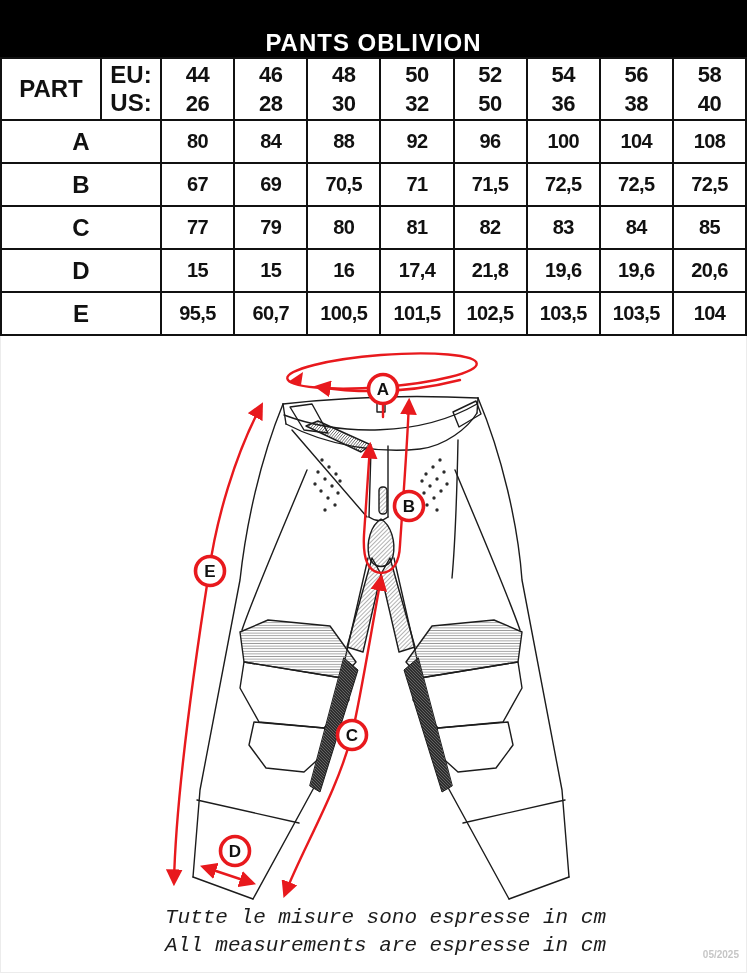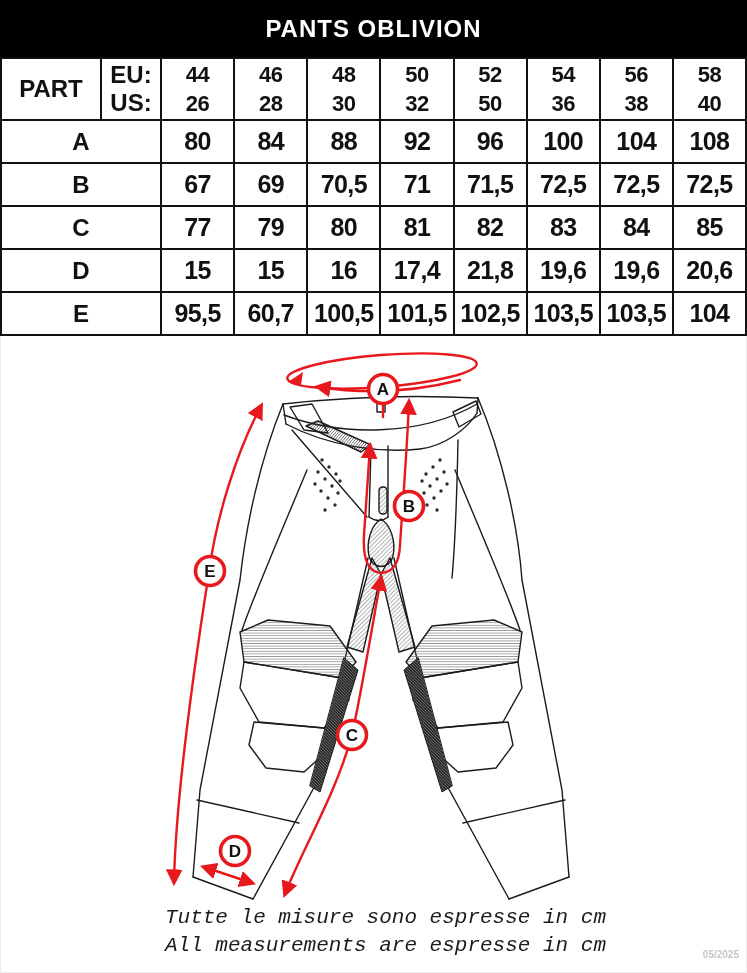--- a/index.html
+++ b/index.html
@@ -1,33 +1,33 @@
 <!DOCTYPE html>
 <html><head>
 <meta charset="utf-8">
 <style>
   html,body{margin:0;padding:0;background:#fff;}
   .page{position:relative;width:747px;height:973px;background:#fff;overflow:hidden;
         font-family:"Liberation Sans",sans-serif;box-shadow:inset 0 0 0 1px #ececec;}
   
   .titlebar{position:absolute;left:0;top:0;width:747px;height:57px;background:#000;
-            display:flex;align-items:center;justify-content:center;}
+            display:flex;align-items:flex-end;justify-content:center;}
   .titlebar span{color:#fff;font-size:24px;font-weight:bold;letter-spacing:1px;}
   
   table.size{position:absolute;left:0;top:57px;width:747px;border-collapse:collapse;
              table-layout:fixed;border:2px solid #111;}
   table.size td{border:2px solid #111;text-align:center;font-weight:bold;color:#111;
                 padding:0;vertical-align:middle;}
   tr.hdr{height:62px;margin-top:19px;}
   tr.data{height:43px;}
   td.c-part{text-align:left;padding-left:13px;font-size:24px;}
   td.c-eu{text-align:left;padding-left:7px;font-size:24px;line-height:28px;}
   td.c-size{border-left:none;border-right:none;font-size:22px;line-height:29px;letter-spacing:-0.5px;}
   td.lbl{text-align:left;padding-left:13px;font-size:24px;}
-  td.val{font-size:25px;letter-spacing:-0.6px;}
+  td.val{font-size:20px;letter-spacing:-0.6px;}
   
   svg.diagram{position:absolute;left:0;top:338px;}
   .mlabel{font-family:"Liberation Sans",sans-serif;font-weight:bold;font-size:17px;
           fill:#111;text-anchor:middle;}
   
   .caption{position:absolute;left:12px;top:904px;width:747px;text-align:center;
            font-family:"Liberation Mono",monospace;font-style:italic;font-size:21px;
            line-height:28px;color:#1c1c1c;}
   .version{position:absolute;right:8px;top:949px;font-size:10px;font-weight:bold;color:#c6c6c6;
            font-family:"Liberation Sans",sans-serif;}

